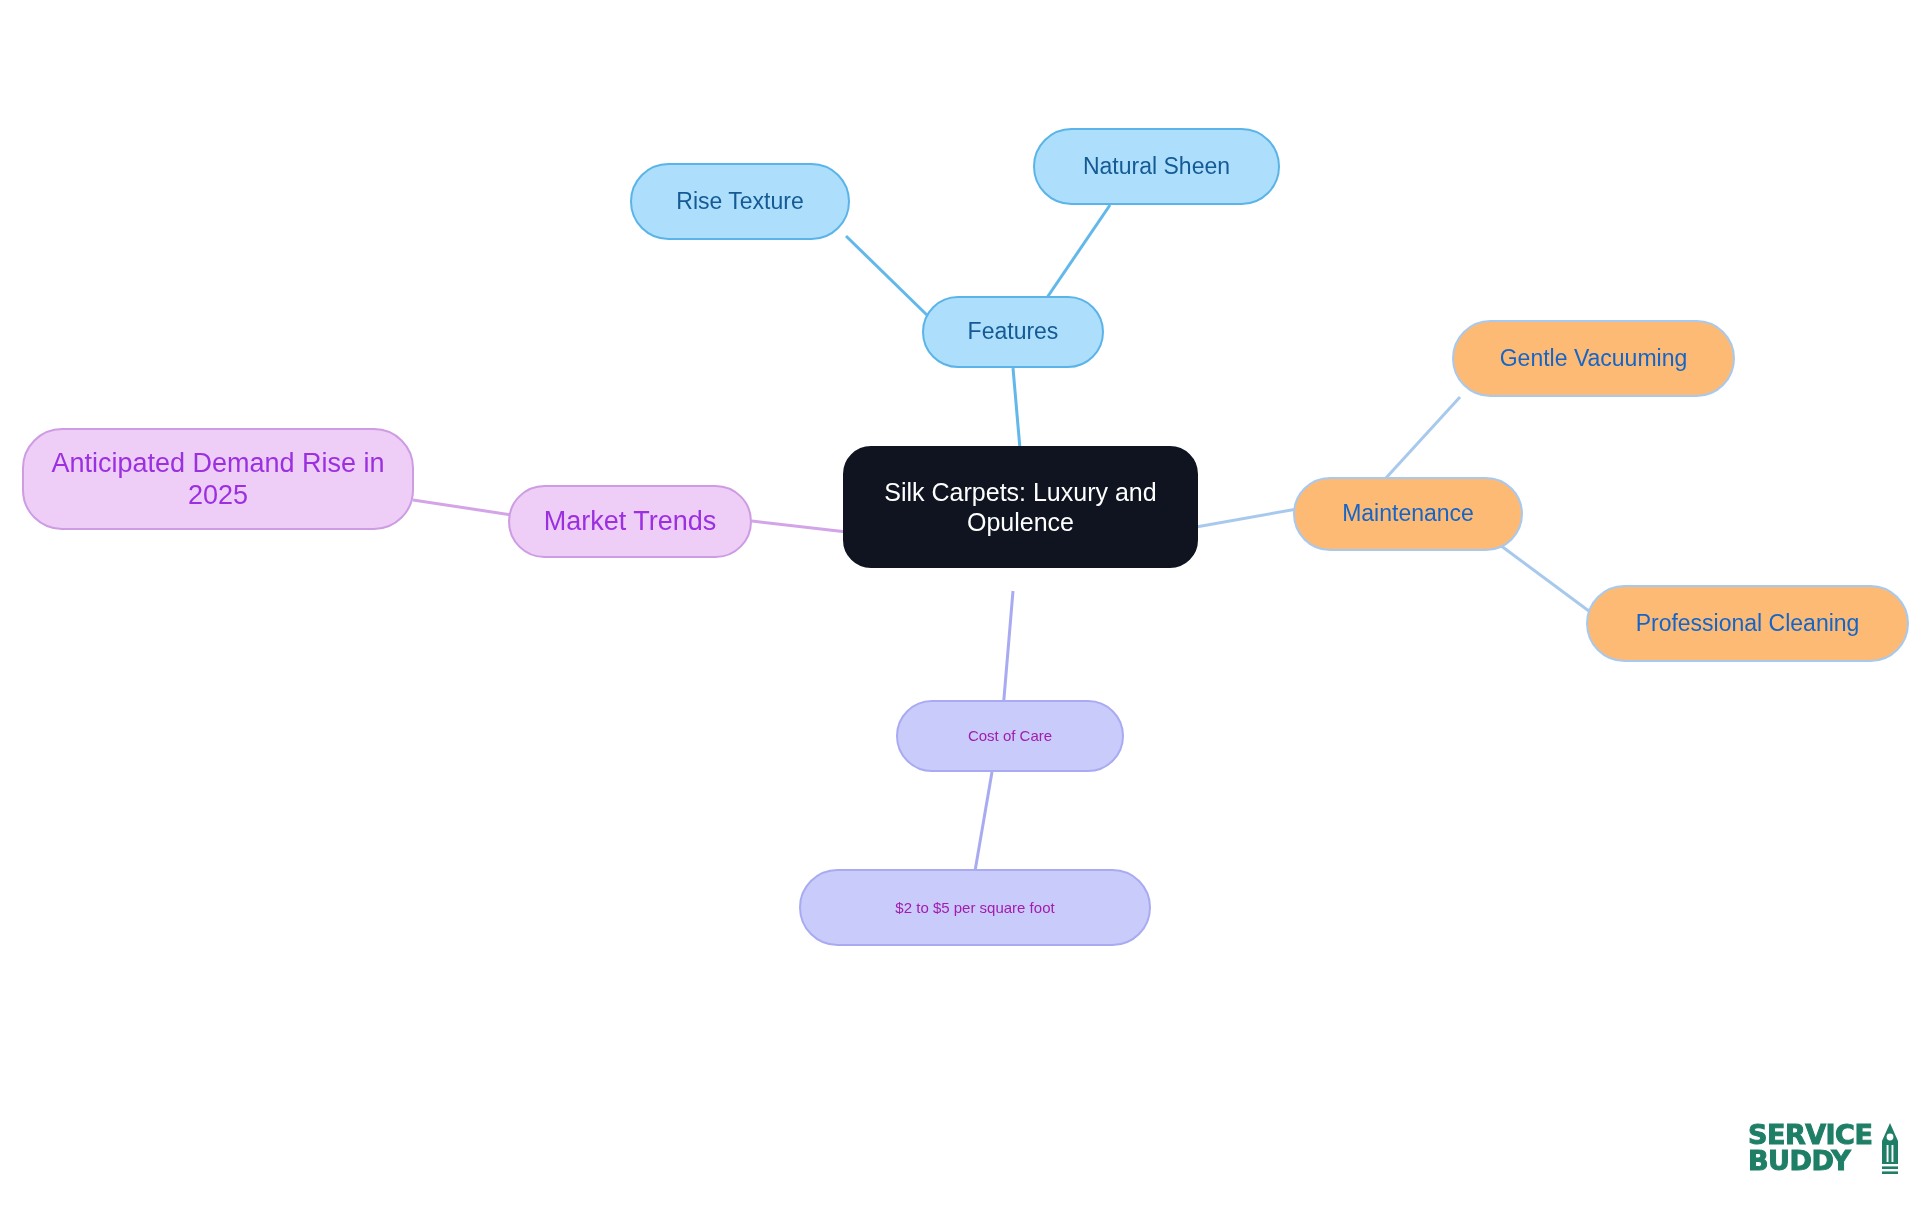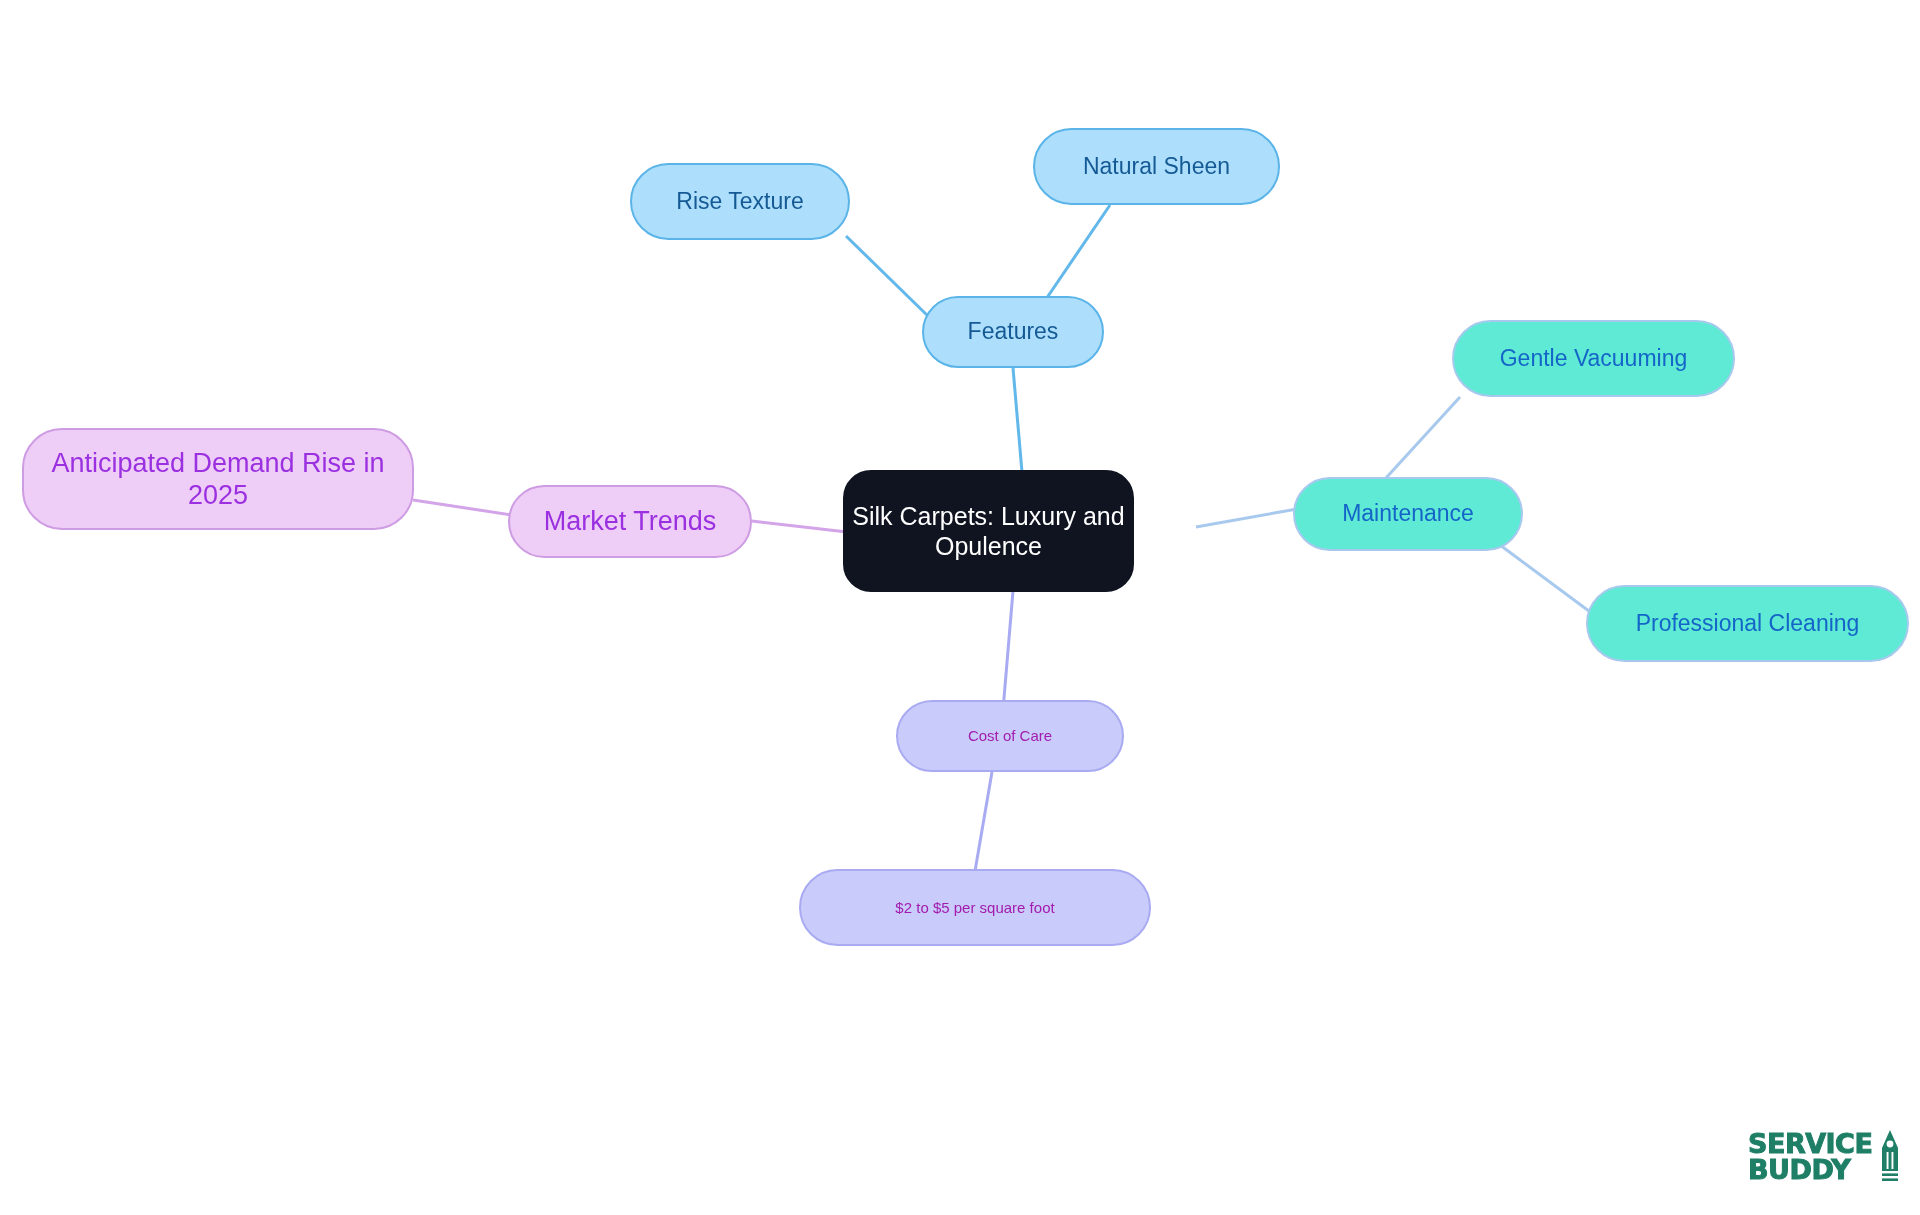--- a/index.html
+++ b/index.html
@@ -56,21 +56,21 @@
   .node.blue-a {
     background: #addffc;
     border-color: #5ab4e8;
     border-radius: 40px;
     color: #155a94;
     font-size: 23px;
   }
 
   
   .node.blue-b {
-    background: #5eead4;
+    background: #fdba74;
     border-color: #a8c9ee;
     border-radius: 40px;
     color: #1565c8;
     font-size: 23px;
   }
 
   
   .node.purple {
     background: #eecdf7;
     border-color: #ce9ce3;
@@ -89,21 +89,21 @@
   }
 
   
   #logo {
     position: absolute;
     left: 1748px;
     top: 1122px;
     width: 156px;
     height: 70px;
     display: flex;
-    align-items: center;
+    align-items: flex-start;
     z-index: 3;
   }
   .logo-words {
     display: flex;
     flex-direction: column;
     justify-content: center;
     line-height: 0.95;
   }
   .logo-words span {
     font-family: "DejaVu Sans", sans-serif;
@@ -138,21 +138,21 @@
 
     <path d="M 752 521 L 847 532" stroke="#d3a4e8" stroke-width="3" fill="none"></path>
 
     <path d="M 413 500 L 512 515" stroke="#d3a4e8" stroke-width="3" fill="none"></path>
 
     <path d="M 1013 591 L 1003 710" stroke="#a9abf2" stroke-width="3" fill="none"></path>
 
     <path d="M 992 772 L 975 871" stroke="#a9abf2" stroke-width="3" fill="none"></path>
   </svg>
 
-  <div class="node root" style="left:843px; top:470px; width:291px; height:122px;">
+  <div class="node root" style="left:843px; top:446px; width:355px; height:122px;">
     <span class="node-label">Silk Carpets: Luxury and Opulence</span>
   </div>
 
   <div class="node blue-a" style="left:922px; top:296px; width:182px; height:72px;">
     <span class="node-label">Features</span>
   </div>
 
   <div class="node blue-a" style="left:630px; top:163px; width:220px; height:77px;">
     <span class="node-label">Rise Texture</span>
   </div>

